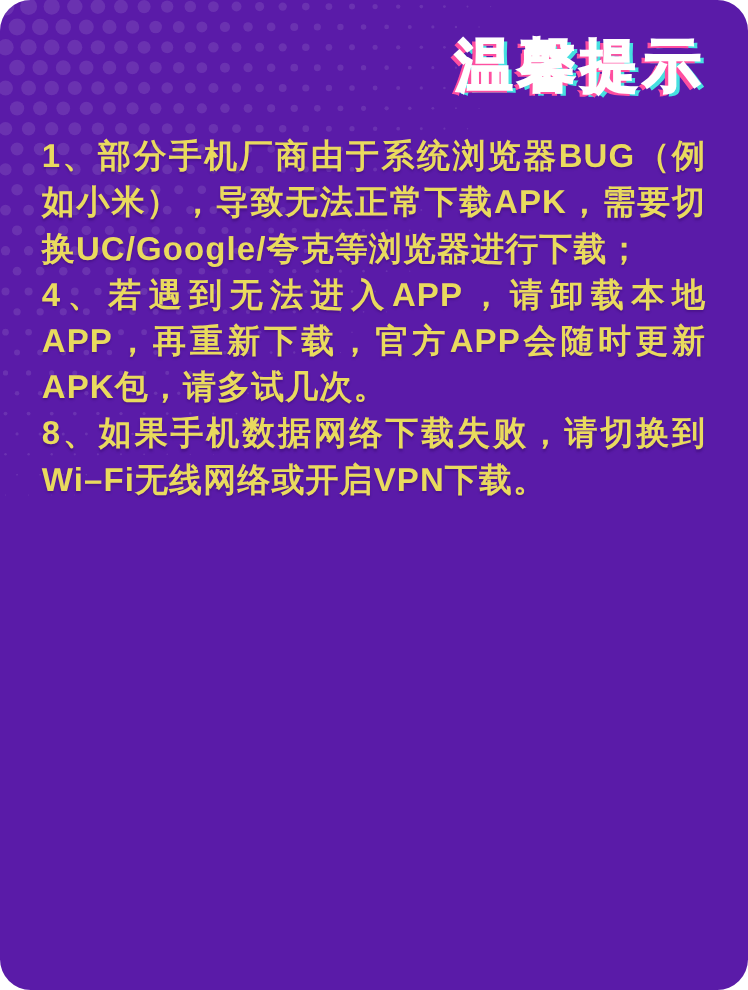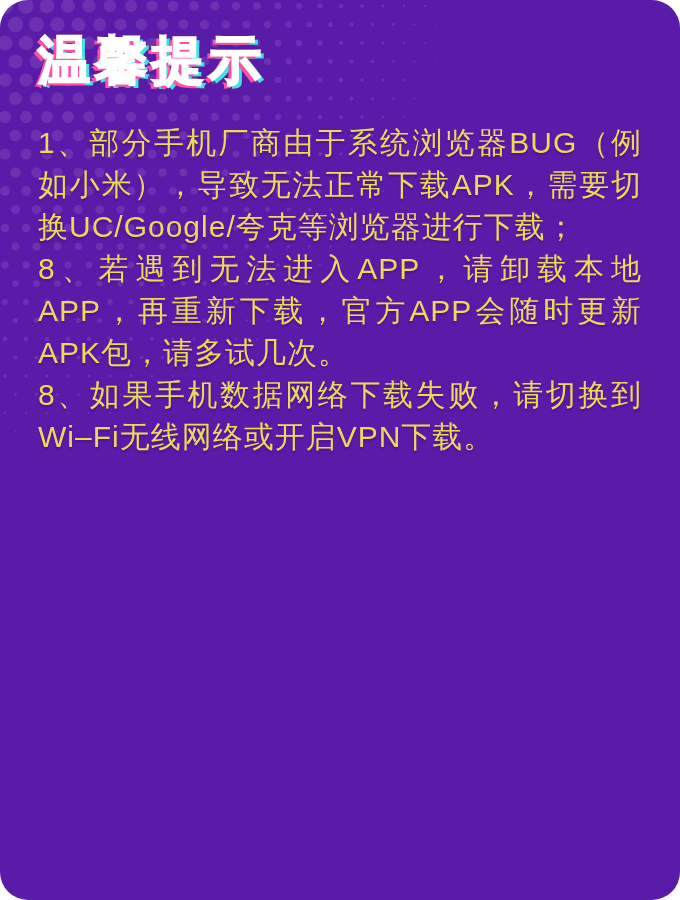--- a/index.html
+++ b/index.html
@@ -30,37 +30,37 @@
     top:0;left:0;
     width:540px;height:540px;
     pointer-events:none;
   }
   .dots circle{fill:var(--dot);}
   .content{
     position:relative;
     padding:30px 38px 0 38px;
   }
   h1.title{
-    text-align:left;
+    text-align:right;
     color:var(--title-text);
     font-size:52px;
     line-height:60px;
     font-weight:900;
     letter-spacing:5px;
     -webkit-text-stroke:2px var(--title-text);
     text-shadow:
       -4px 3px 0 var(--glitch-pink),
        4px 3px 0 var(--glitch-cyan);
   }
   .tips{
     margin-top:32px;
     color:var(--body-text);
     font-size:30px;
     line-height:42px;
-    font-weight:400;
+    font-weight:700;
     letter-spacing:1px;
     text-align:justify;
     text-justify:inter-ideograph;
     text-shadow:0 2px 2px rgba(40,0,80,0.30);
   }
   .tips p{
     text-align:justify;
     text-align-last:left;
   }
 </style>
@@ -495,17 +495,17 @@
       <circle cx="141.5" cy="431.5" r="0.44"></circle>
       <circle cx="5" cy="450" r="0.51"></circle>
       <circle cx="26" cy="450" r="0.50"></circle>
       <circle cx="47" cy="450" r="0.47"></circle>
       <circle cx="68" cy="450" r="0.43"></circle>
     </svg>
   <div class="content">
     <h1 class="title">温馨提示</h1>
     <div class="tips">
       <p>1、部分手机厂商由于系统浏览器BUG（例如小米），导致无法正常下载APK，需要切换UC/Google/夸克等浏览器进行下载；</p>
-      <p>8、若遇到无法进入APP，请卸载本地APP，再重新下载，官方APP会随时更新APK包，请多试几次。</p>
+      <p>4、若遇到无法进入APP，请卸载本地APP，再重新下载，官方APP会随时更新APK包，请多试几次。</p>
       <p>8、如果手机数据网络下载失败，请切换到Wi–Fi无线网络或开启VPN下载。</p>
     </div>
   </div>
 </div>
 
 </body></html>

